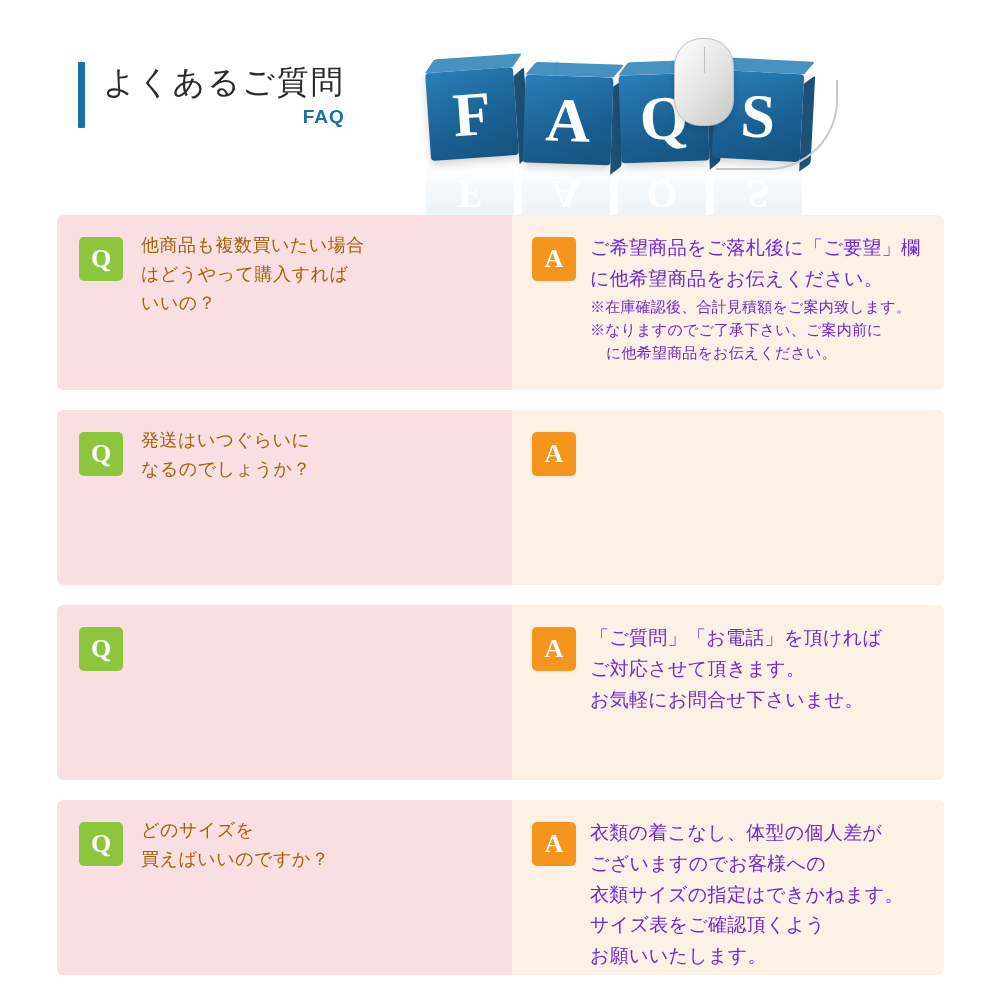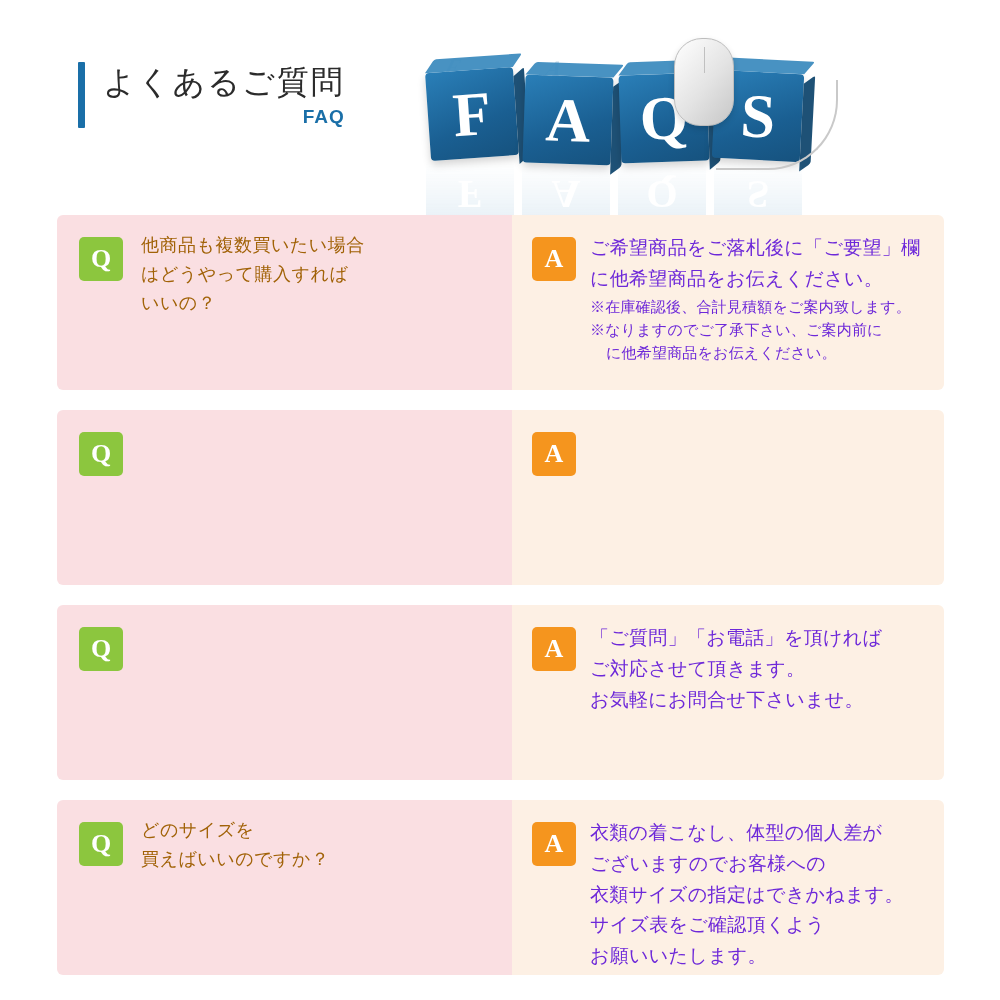--- a/index.html
+++ b/index.html
@@ -338,20 +338,21 @@
           <span class="a-note">※在庫確認後、合計見積額をご案内致します。</span>
           <span class="a-note">※なりますのでご了承下さい、ご案内前に</span>
           <span class="a-note indent">に他希望商品をお伝えください。</span>
         </div>
       </div>
     </div>
 
     <div class="faq-row">
       <div class="q-panel">
         <div class="badge badge-q">Q</div>
+        <div class="q-text">発送はいつぐらいに<br>なるのでしょうか？</div>
       </div>
       <div class="q-arrow"></div>
       <div class="a-panel">
         <div class="badge badge-a">A</div>
       </div>
     </div>
 
     <div class="faq-row">
       <div class="q-panel">
         <div class="badge badge-q">Q</div>

